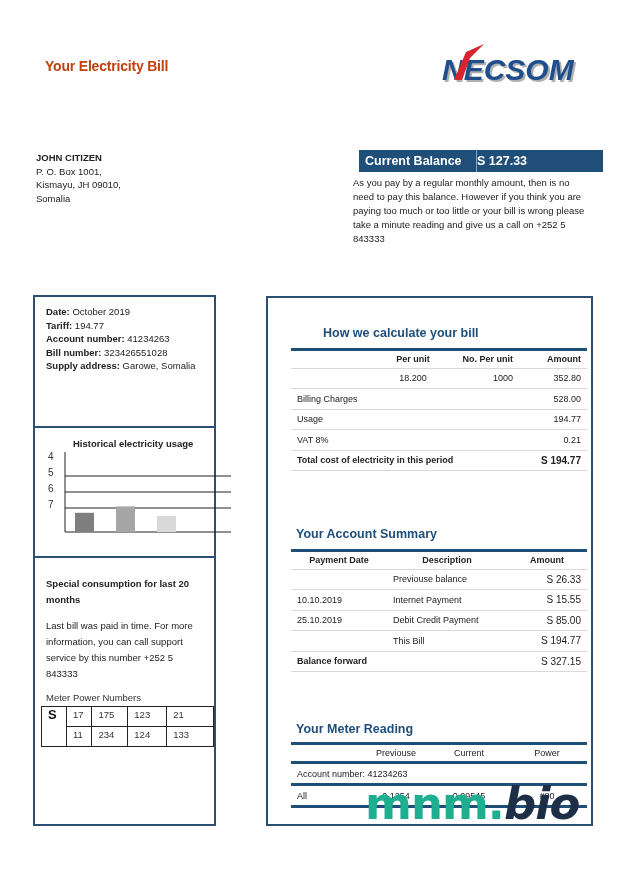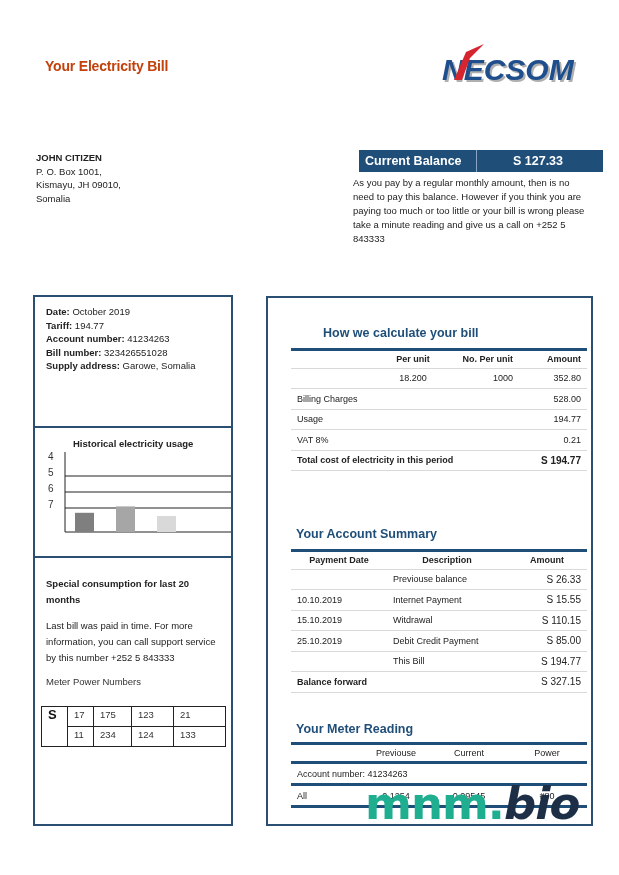--- a/index.html
+++ b/index.html
@@ -12,26 +12,26 @@
   .doc-title { left: 45px; top: 58px; font-size: 14px; font-weight: bold; color: #c2410c; letter-spacing: -0.2px; }
   .logo { left: 440px; top: 38px; width: 150px; height: 52px; }
 
   
   .customer { left: 36px; top: 151px; font-size: 9.5px; line-height: 13.5px; color: #222; }
   .customer .name { font-weight: bold; }
 
   
   .balance-bar { left: 347px; top: 150px; width: 244px; height: 22px; background: #1f4e79; color: #fff; font-weight: bold; font-size: 12.5px; display: flex; margin-left: 12px; }
   .balance-bar .lbl { width: 118px; padding-left: 6px; line-height: 22px; border-right: 1px solid #8aa6c4; }
-  .balance-bar .val { flex: 1; text-align: center; padding-right: 4px; line-height: 22px; }
+  .balance-bar .val { flex: 1; text-align: left; padding-right: 4px; line-height: 22px; }
   .balance-text { left: 353px; top: 176px; width: 238px; font-size: 9.5px; line-height: 14px; color: #222; }
   .balance-text p + p { margin-top: 24px; }
 
   
-  .lpanel { left: 33px; width: 200px; border: 2px solid #2b4f72; border-bottom: none; }
+  .lpanel { left: 33px; width: 183px; border: 2px solid #2b4f72; border-bottom: none; }
   .lpanel.p1 { top: 295px; height: 131px; padding: 8px 0 0 11px; font-size: 9.5px; line-height: 13.5px; }
   .lpanel.p1 b { font-weight: bold; }
   .lpanel.p2 { top: 426px; height: 130px; }
   .lpanel.p3 { top: 556px; height: 270px; border-bottom: 2px solid #2b4f72; padding: 18px 10px 0 11px; }
 
   .chart-title { position: absolute; left: 38px; top: 10px; font-weight: bold; font-size: 9.5px; color: #222; }
   .chart-svg { position: absolute; left: 0; top: 0; }
 
   .special-title { font-weight: bold; font-size: 9.5px; line-height: 16px; color: #222; }
   .special-text { margin-top: 10px; font-size: 9.5px; line-height: 16px; color: #222; }
@@ -204,25 +204,20 @@
       <div class="c0"></div>
       <div class="c1">Previouse balance</div>
       <div class="c2 amt">S 26.33</div>
     </div>
     <div class="rrow">
       <div class="c0">10.10.2019</div>
       <div class="c1">Internet Payment</div>
       <div class="c2 amt">S 15.55</div>
     </div>
     <div class="rrow">
-      <div class="c0">15.10.2019</div>
-      <div class="c1">Witdrawal</div>
-      <div class="c2 amt">S 110.15</div>
-    </div>
-    <div class="rrow">
       <div class="c0">25.10.2019</div>
       <div class="c1">Debit Credit Payment</div>
       <div class="c2 amt">S 85.00</div>
     </div>
     <div class="rrow">
       <div class="c0"></div>
       <div class="c1">This Bill</div>
       <div class="c2 amt">S 194.77</div>
     </div>
     <div class="rrow">

